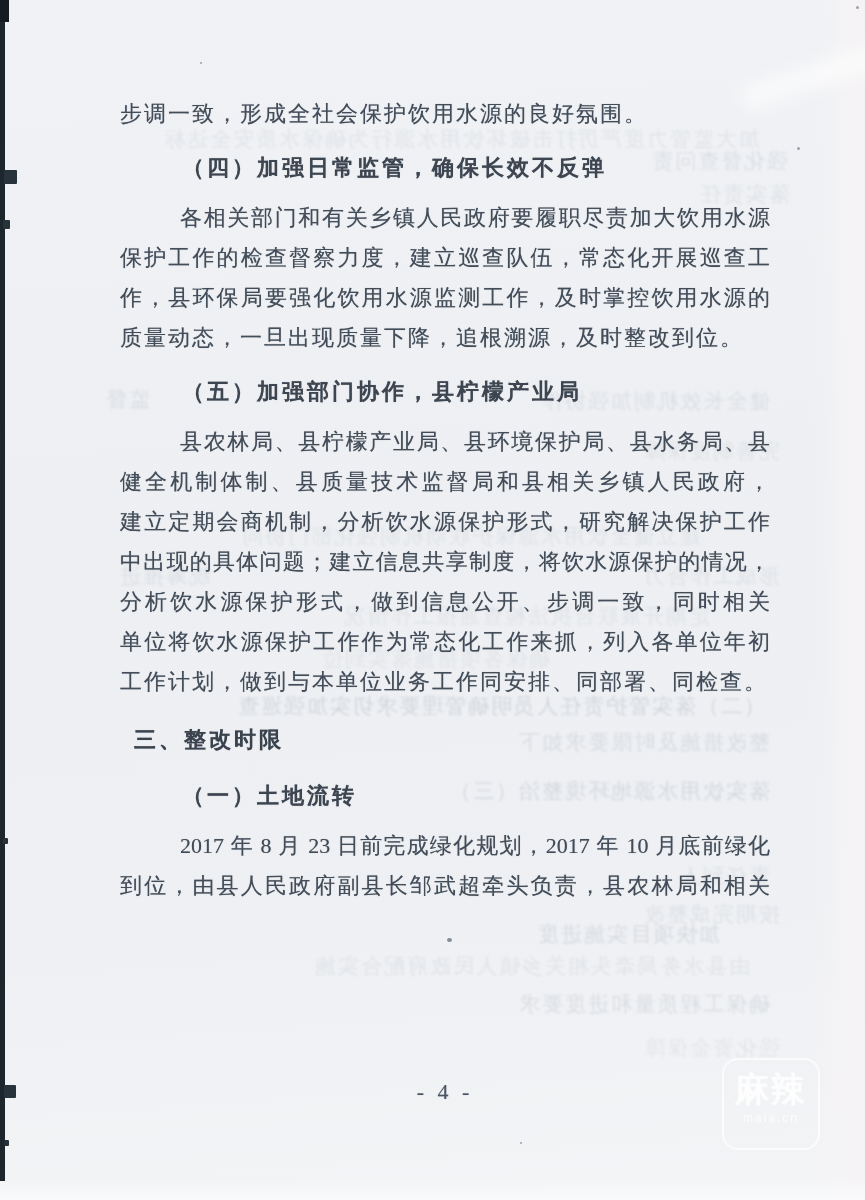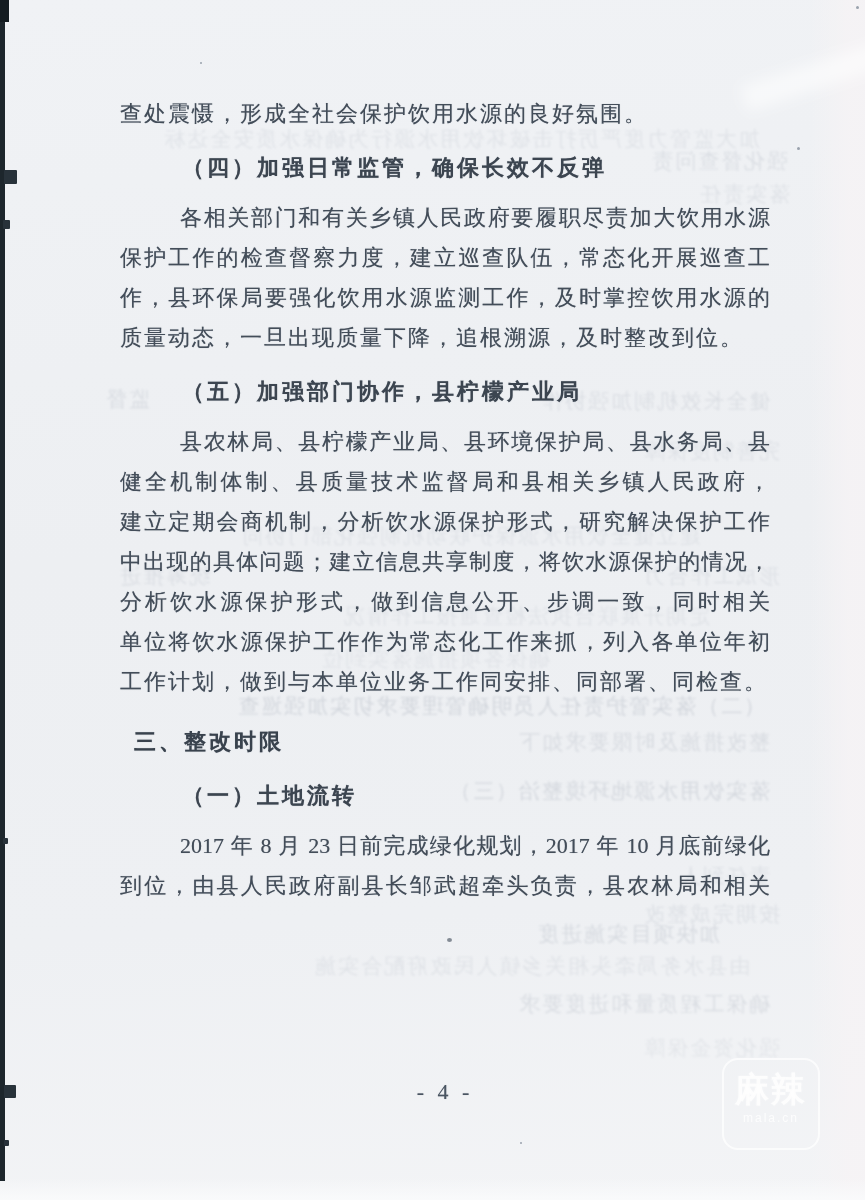--- a/index.html
+++ b/index.html
@@ -57,21 +57,21 @@
     color:#434d59;
     font-size:22px; line-height:40px; letter-spacing:2px;
     text-shadow:0 0 .7px rgba(62,72,88,.55);
   }
   .para { margin-top:10px; }
   .para:first-child { margin-top:0; }
   .para.sub-heading { margin-top:14px; font-weight:bold; color:#3c4550; }
   .para.sub-heading .line { text-indent:62px; letter-spacing:3px; }
   .para.section-heading {
     margin-top:20px; font-weight:bold; color:#39424d;
-    font-family:Liberation Sans, sans-serif;
+    font-family:Liberation Mono, monospace;
     letter-spacing:3px;
   }
   .para.section-heading .line { text-indent:14px; }
   .line { height:40px; white-space:nowrap; }
   .line.fill {
     white-space:normal; text-align:justify; text-align-last:justify;
     letter-spacing:0; overflow:hidden;
   }
   .line.indent { text-indent:62px; }
   .line.fill.indent { text-indent:60px; }
@@ -147,21 +147,21 @@
       <div class="edge-blob" style="left: 4px; top: 1085px; width: 12px; height: 13px;"></div>
       <div class="edge-blob" style="left: 4px; top: 1140px; width: 5px; height: 6px;"></div>
       <div class="speck" style="left: 797px; top: 147px; width: 3px; height: 3px;"></div>
       <div class="speck" style="left: 856px; top: 6px; width: 3px; height: 3px;"></div>
       <div class="speck" style="left: 200px; top: 62px; width: 2px; height: 2px;"></div>
       <div class="speck" style="left: 520px; top: 1142px; width: 2px; height: 2px;"></div>
     </div>
 
   <main class="content" id="doc-body">
       <div class="para continuation">
-        <div class="line">查处震慑，形成全社会保护饮用水源的良好氛围。</div>
+        <div class="line">步调一致，形成全社会保护饮用水源的良好氛围。</div>
       </div>
       <div class="para sub-heading">
         <div class="line">（四）加强日常监管，确保长效不反弹</div>
       </div>
       <div class="para body">
         <div class="line indent fill">各相关部门和有关乡镇人民政府要履职尽责加大饮用水源</div>
         <div class="line fill">保护工作的检查督察力度，建立巡查队伍，常态化开展巡查工</div>
         <div class="line fill">作，县环保局要强化饮用水源监测工作，及时掌控饮用水源的</div>
         <div class="line">质量动态，一旦出现质量下降，追根溯源，及时整改到位。</div>
       </div>

